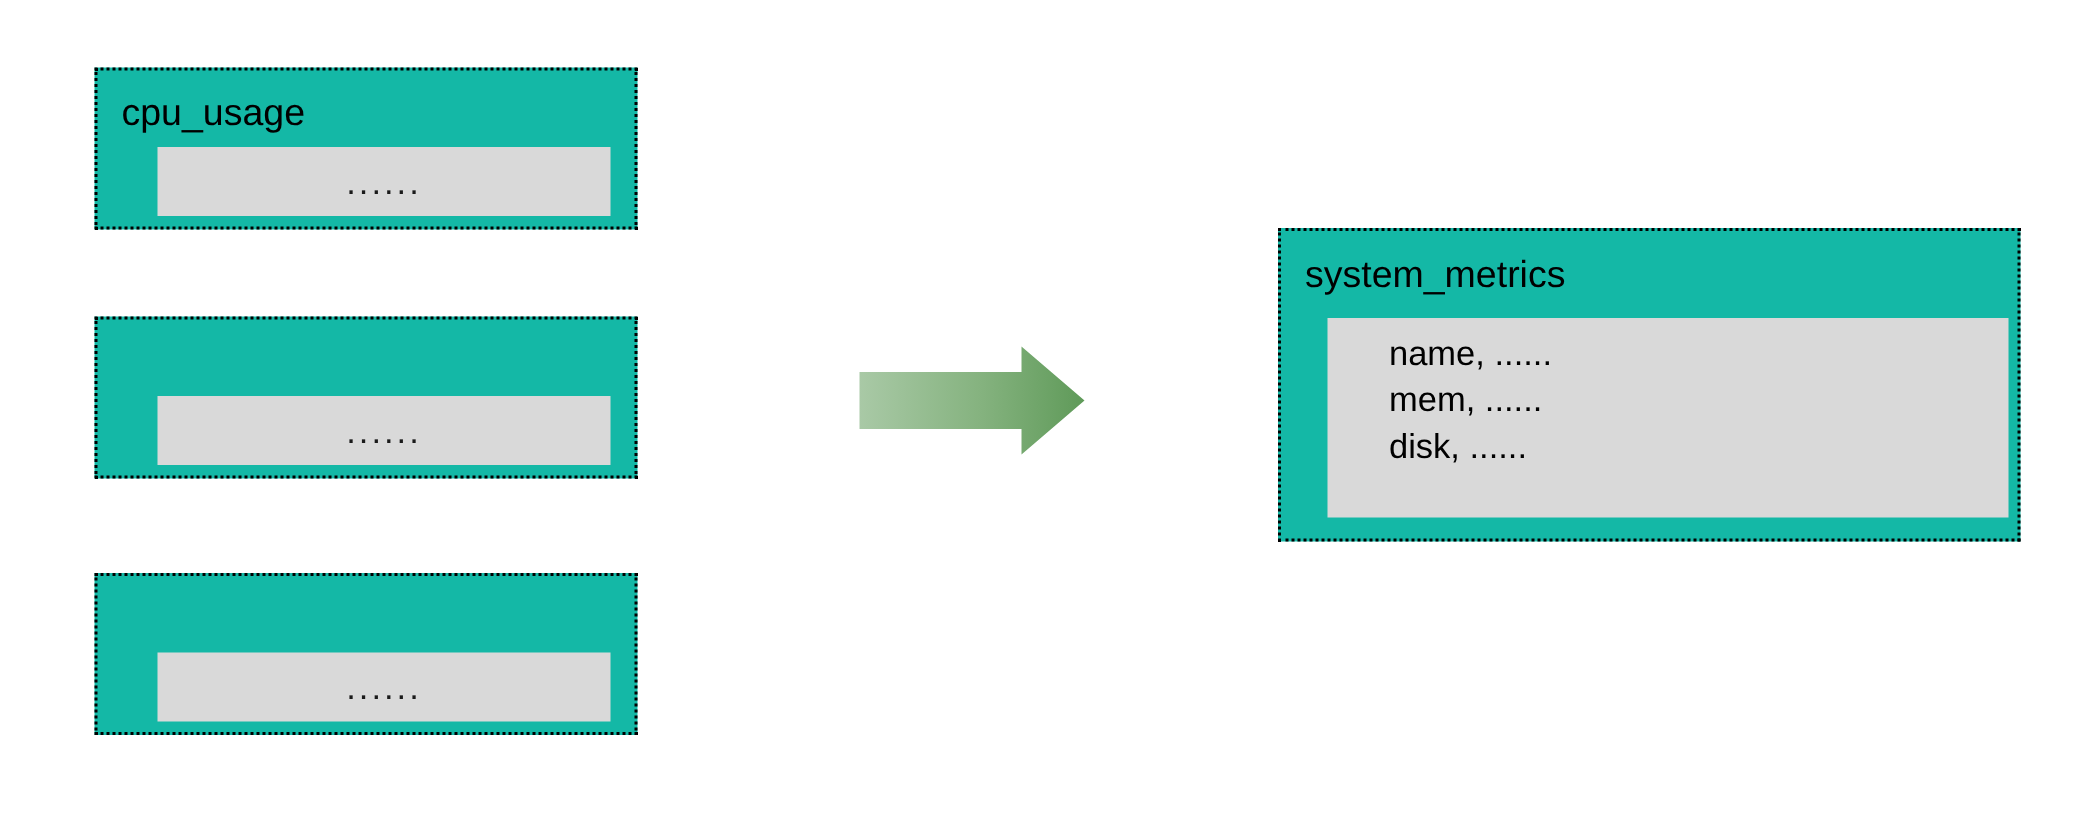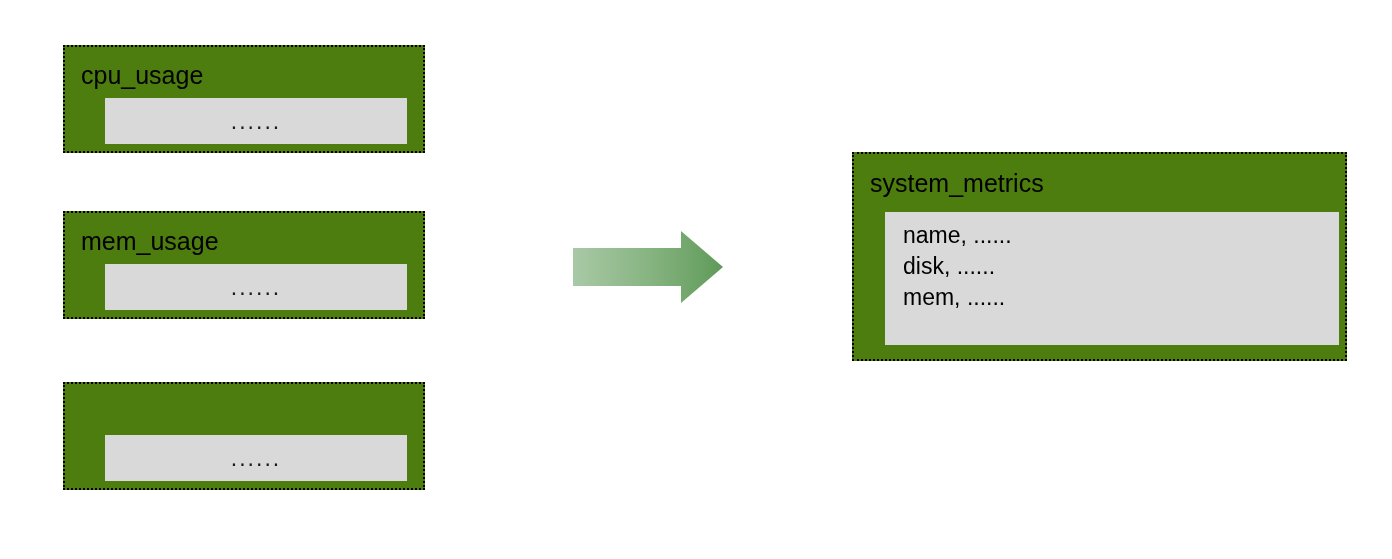--- a/index.html
+++ b/index.html
@@ -21,21 +21,21 @@
     left: 0; top: 0;
     width: 1392px;
     height: 559px;
   }
 
   
   .entity-box {
     position: absolute;
     box-sizing: border-box;
     border: 2px dotted #000000;
-    background: #4d7c0f;
+    background: #14b8a6;
   }
 
   .entity-title {
     position: absolute;
     left: 16px;
     color: #000000;
     font-size: 25px;
     line-height: 29px;
     font-family: "Liberation Sans", sans-serif;
     white-space: nowrap;
@@ -88,20 +88,21 @@
     width: 454px;
     height: 133px;
     padding: 8px 0 0 18px;
   }
   .field-row {
     color: #000000;
     font-size: 23px;
     line-height: 31px;
     font-family: "Liberation Sans", sans-serif;
     white-space: nowrap;
+    margin-left: 23px;
   }
 
   
   #flow-arrow {
     position: absolute;
     left: 571px;
     top: 229px;
     width: 154px;
     height: 76px;
   }
@@ -112,21 +113,20 @@
 <div id="canvas">
 
   <div class="entity-box source-box" id="box-cpu">
     <div class="entity-title">cpu_usage</div>
     <div class="entity-body">
       <div class="ellipsis-center">......</div>
     </div>
   </div>
 
   <div class="entity-box source-box" id="box-mem">
-    <div class="entity-title">mem_usage</div>
     <div class="entity-body">
       <div class="ellipsis-center">......</div>
     </div>
   </div>
 
   <div class="entity-box source-box" id="box-disk">
     <div class="entity-body">
       <div class="ellipsis-center">......</div>
     </div>
   </div>
@@ -139,18 +139,18 @@
         <stop offset="100%" stop-color="#5f9a59"></stop>
       </linearGradient>
     </defs>
     <path d="M 2,19 L 110,19 L 110,2 L 152,38 L 110,74 L 110,57 L 2,57 Z" fill="url(#arrowGrad)"></path>
   </svg>
 
   <div class="entity-box" id="box-target">
     <div class="entity-title">system_metrics</div>
     <div class="entity-body">
       <div class="field-row">name, ......</div>
+      <div class="field-row">mem, ......</div>
       <div class="field-row">disk, ......</div>
-      <div class="field-row">mem, ......</div>
     </div>
   </div>
 
 </div>
 
 </body></html>

